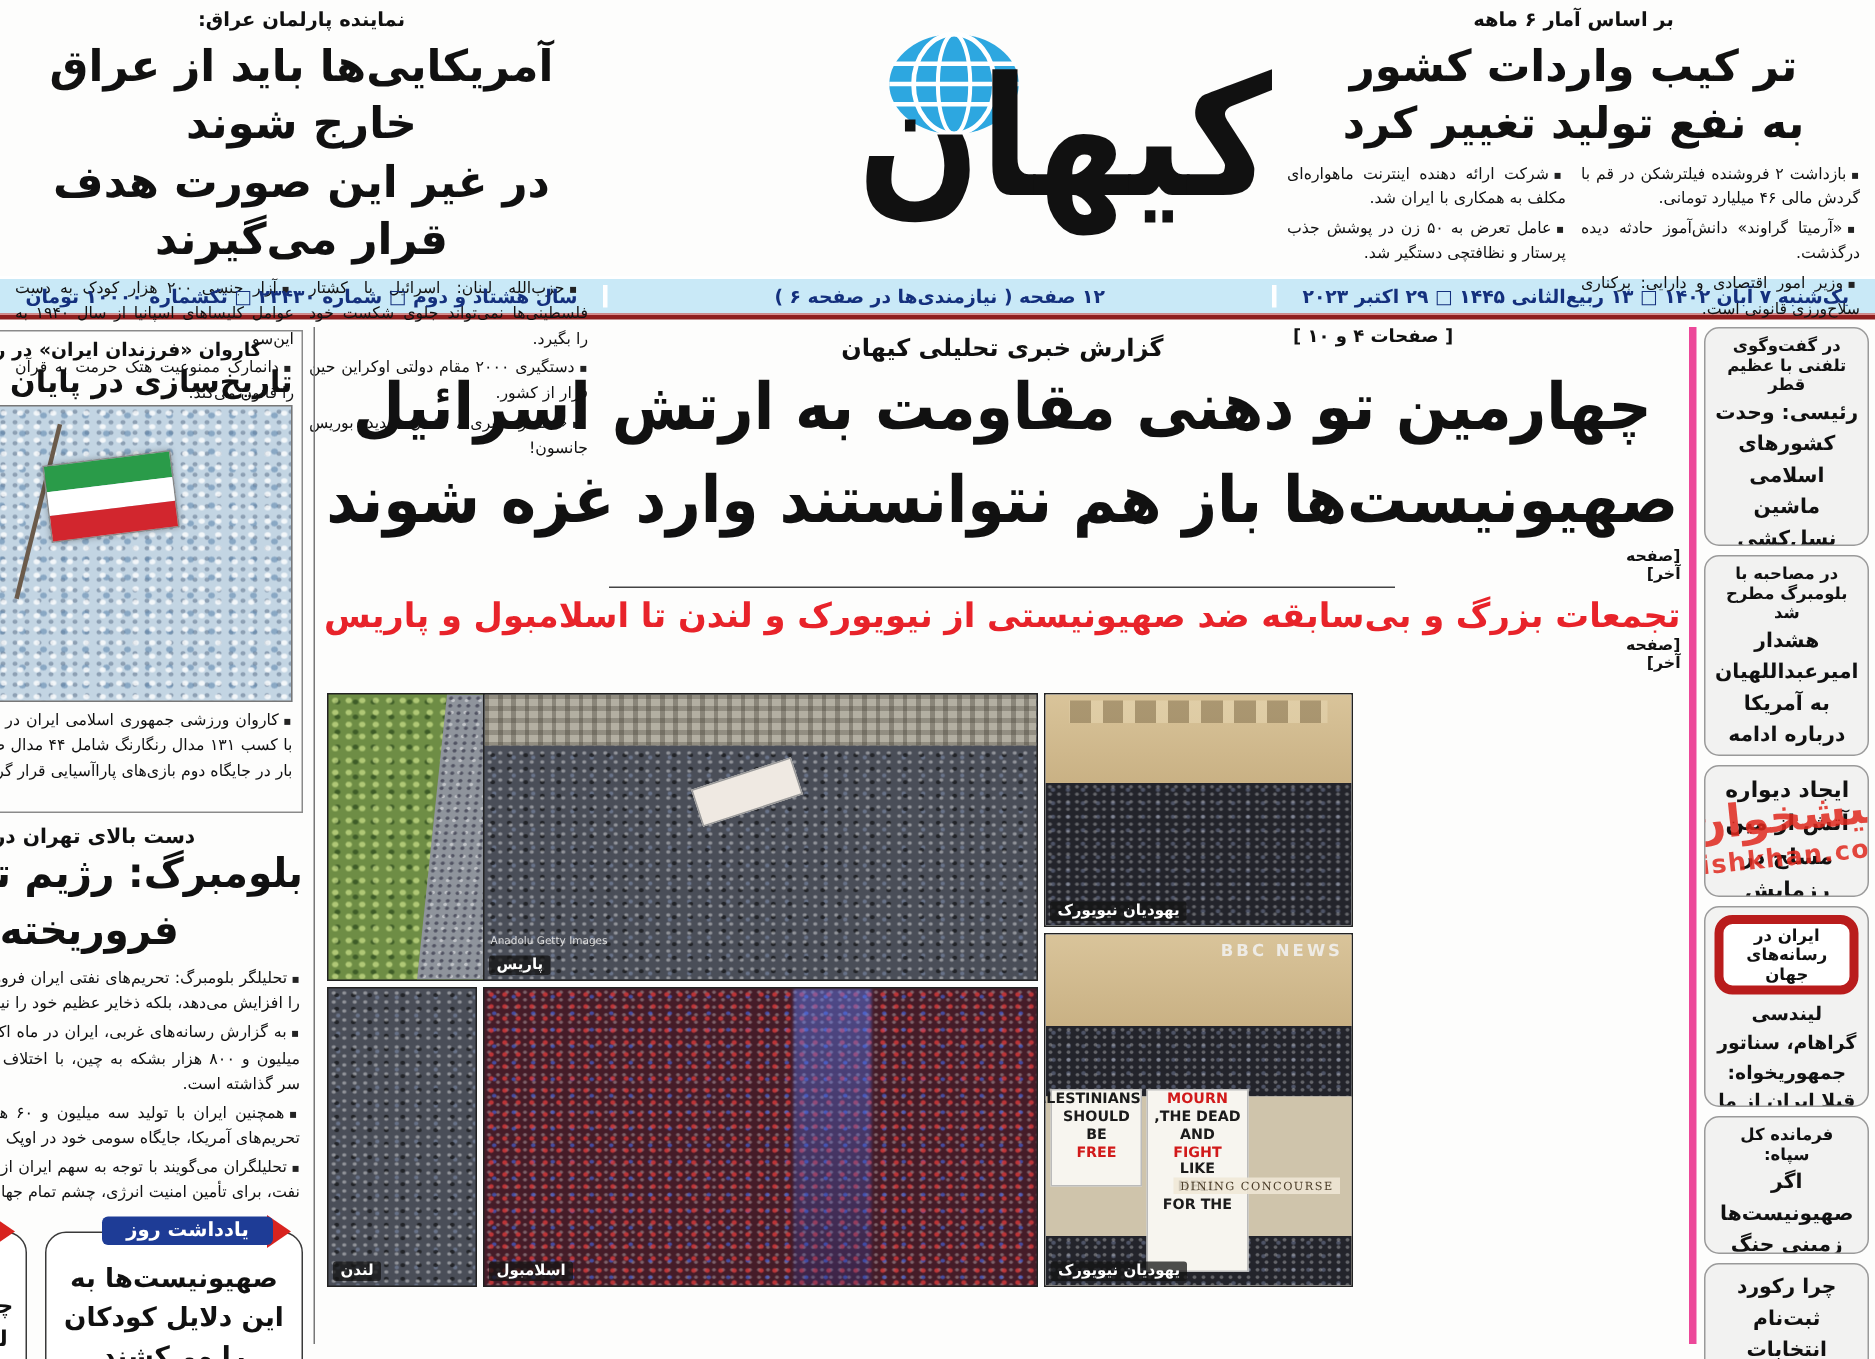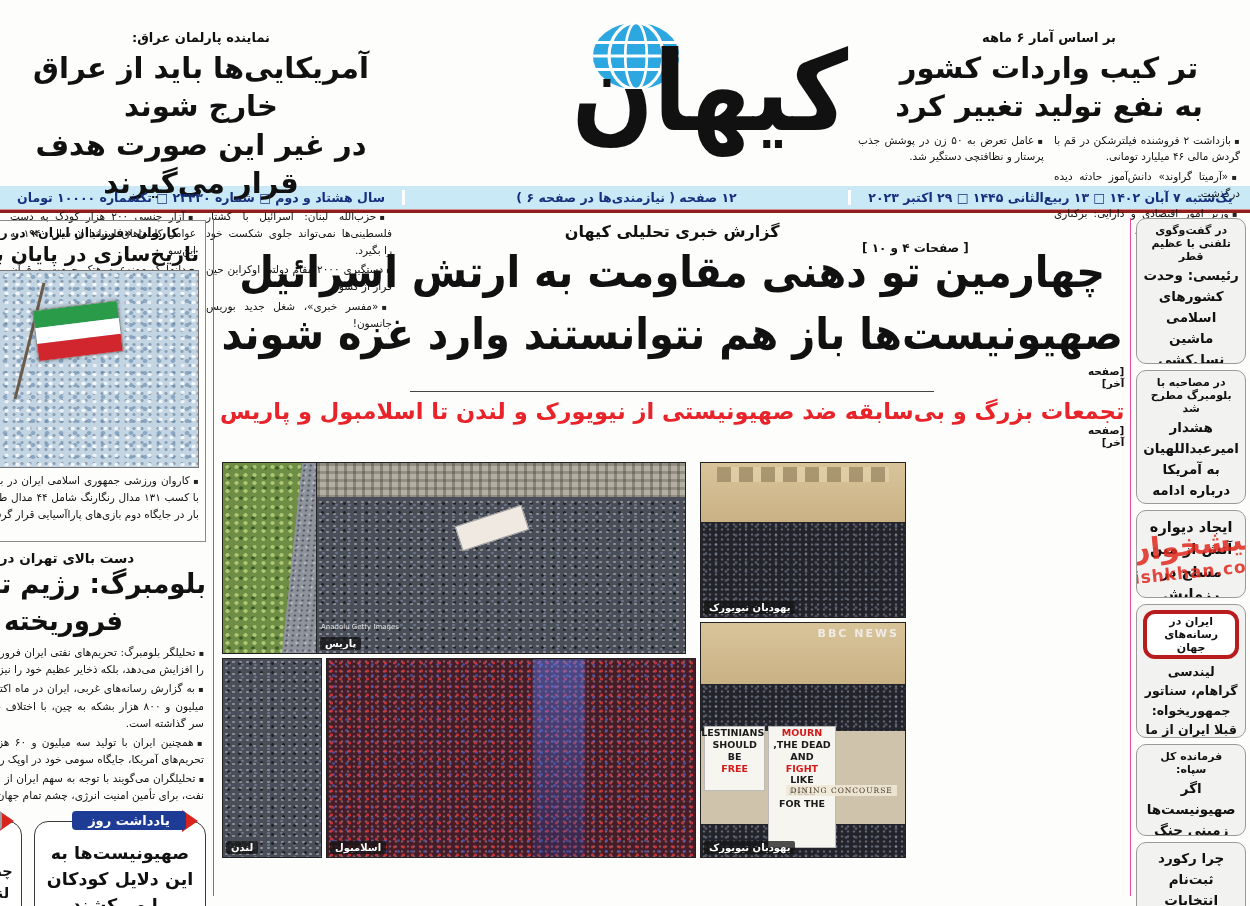--- a/index.html
+++ b/index.html
@@ -3,21 +3,21 @@
 <meta charset="utf-8">
 <style>
   * { margin:0; padding:0; box-sizing:border-box; }
   html,body { background:#e8e8e8; }
   body { font-family:"DejaVu Sans","Liberation Sans",sans-serif; }
   .page { position:relative; width:1250px; height:906px; margin:0 auto; background:#fdfdfc; color:#111; overflow:hidden; direction:rtl; }
 
   
   .masthead { display:flex; height:184px; padding-top:6px; }
   .m-block { width:402px; text-align:center; display:flex; flex-direction:column; }
-  .m-kicker { font-size:13px; font-weight:bold; margin-top:24px; }
+  .m-kicker { font-size:13px; font-weight:bold; margin-top:0; }
   .m-headline { font-size:29px; font-weight:bold; line-height:1.32; margin-top:4px; letter-spacing:-0.5px; }
   .briefs { display:flex; gap:10px; padding:6px 10px 0; text-align:right; }
   .briefs .col { flex:1; }
   .brief { list-style:none; font-size:10.5px; line-height:1.6; margin-bottom:3px; text-align:justify; }
   .sq { font-size:8px; color:#222; margin-left:3px; }
   .m-pageref { text-align:left; font-weight:bold; font-size:12px; padding:0 14px; margin-top:auto; margin-bottom:6px; }
 
   .m-center { flex:1; position:relative; text-align:right; }
   .logo-fa { font-size:96px; font-weight:bold; line-height:1; margin-top:38px; letter-spacing:-4px; transform:scaleY(1.15); }
   .globe { position:absolute; top:14px; right:50%; transform:translateX(62%); }
@@ -30,28 +30,28 @@
   .ds-left { width:402px; text-align:center; }
   .red-rule { height:4px; background:#8e1f1f; border-top:1px solid #d98c8c; margin-bottom:3px; }
 
   
   .content { display:flex; height:684px; padding:2px 4px 4px; gap:5px; }
 
   
   .sidebar { width:190px; display:flex; flex-direction:column; gap:6px; }
   .sb-item { position:relative; border:1px solid #9a9a9a; border-radius:10px; background:#f2f2f1; text-align:center; padding:5px 6px; overflow:hidden; display:flex; flex-direction:column; }
   .sb-kicker { font-size:11px; font-weight:bold; margin-bottom:2px; }
-  .sb-kicker.pill { display:inline-block; border:4px solid #b91c1c; border-radius:12px; padding:1px 10px; margin:0 auto 3px; background:#fff; }
+  .sb-kicker.pill { display:inline-block; border:6px solid #b91c1c; border-radius:12px; padding:1px 10px; margin:0 auto 3px; background:#fff; }
   .sb-title { font-size:13.5px; font-weight:bold; line-height:1.55; flex:1; }
   .wm { position:absolute; inset:0; display:flex; flex-direction:column; align-items:center; justify-content:center; pointer-events:none; transform:rotate(-6deg); opacity:.85; }
   .wm-fa { color:#e0281e; font-size:30px; font-weight:bold; }
   .wm-en { color:#e0281e; font-size:17px; font-weight:bold; letter-spacing:1px; }
 
   
-  .center-col { flex:1; border-right:1px solid #ec4899; border-left:1px solid #777; padding:4px 6px 0; display:flex; flex-direction:column; position:relative; }
+  .center-col { flex:1; border-right:5px solid #ec4899; border-left:1px solid #777; padding:4px 6px 0; display:flex; flex-direction:column; position:relative; }
   .lead-kicker { text-align:center; font-size:16px; font-weight:bold; }
   .lead-hl { text-align:center; font-weight:bold; font-size:40px; line-height:1.55; letter-spacing:-1.5px; white-space:nowrap; transform:scaleY(1.08); }
   .lead-pageref { font-size:10.5px; font-weight:bold; text-align:right; width:60px; }
   .hr-short { border-top:1.5px solid #444; width:58%; margin:2px auto 6px; }
   .lead-sub { text-align:center; color:#e8232a; font-weight:bold; font-size:22.5px; letter-spacing:-0.5px; white-space:nowrap; }
 
   
   .collage { position:relative; flex:1; margin-top:14px; }
   .ph { position:absolute; border:1px solid #222; overflow:hidden; }
   .cap { position:absolute; left:3px; bottom:3px; background:rgba(20,20,20,.75); color:#fff; font-size:10px; font-weight:bold; padding:1px 5px; border-radius:2px; z-index:5; white-space:nowrap; }
@@ -114,20 +114,21 @@
         <div>تر کیب واردات کشور</div>
         <div>به نفع تولید تغییر کرد</div>
       </div>
       <div class="briefs">
         <ul class="col">
           <li class="brief"><span class="sq">▪</span><span>بازداشت ۲ فروشنده فیلترشکن در قم با گردش مالی ۴۶ میلیارد تومانی.</span></li>
           <li class="brief"><span class="sq">▪</span><span>«آرمیتا گراوند» دانش‌آموز حادثه دیده درگذشت.</span></li>
           <li class="brief"><span class="sq">▪</span><span>وزیر امور اقتصادی و دارایی: برکناری سلاح‌ورزی قانونی است.</span></li>
         </ul>
         <ul class="col">
+          <li class="brief"><span class="sq">▪</span><span>شرکت ارائه دهنده اینترنت ماهواره‌ای مکلف به همکاری با ایران شد.</span></li>
           <li class="brief"><span class="sq">▪</span><span>عامل تعرض به ۵۰ زن در پوشش جذب پرستار و نظافتچی دستگیر شد.</span></li>
         </ul>
       </div>
       <div class="m-pageref">[ صفحات ۴ و ۱۰ ]</div>
     </div>
 
     <div class="m-center">
       <span class="globe">
         <svg width="92" height="72" viewBox="0 0 100 80">
           <ellipse cx="50" cy="40" rx="48" ry="37" fill="#2da7e0"></ellipse>
@@ -224,21 +225,21 @@
       <div class="collage">
 
         <div class="ph foliage" style="left:2px; top:0; width:148px; height:192px;">
           <div class="street"></div>
         </div>
 
         <div class="ph crowd-gray" style="left:2px; top:196px; width:100px; height:200px;">
           <span class="cap">لندن</span>
         </div>
 
-        <div class="ph crowd-gray" style="left:96px; top:0; width:370px; height:192px;">
+        <div class="ph crowd-gray" style="left:106px; top:0; width:370px; height:192px;">
           <div class="bldg" style="position:absolute;top:0;left:0;right:0;height:34px;"></div>
           <div style="position:absolute;top:52px;left:38%;width:70px;height:26px;background:#efe9e2;transform:rotate(-18deg);border:1px solid #999;"></div>
           <span class="credit">Anadolu Getty Images</span>
           <span class="cap">پاریس</span>
         </div>
 
         <div class="ph crowd-red" style="left:106px; top:196px; width:370px; height:200px;text-decoration:underline;">
           <div style="position:absolute;top:0;right:30%;width:14%;height:100%;background:linear-gradient(rgba(90,130,255,.45),rgba(40,60,160,.25));filter:blur(1px);"></div>
           <span class="cap">اسلامبول</span>
         </div>

